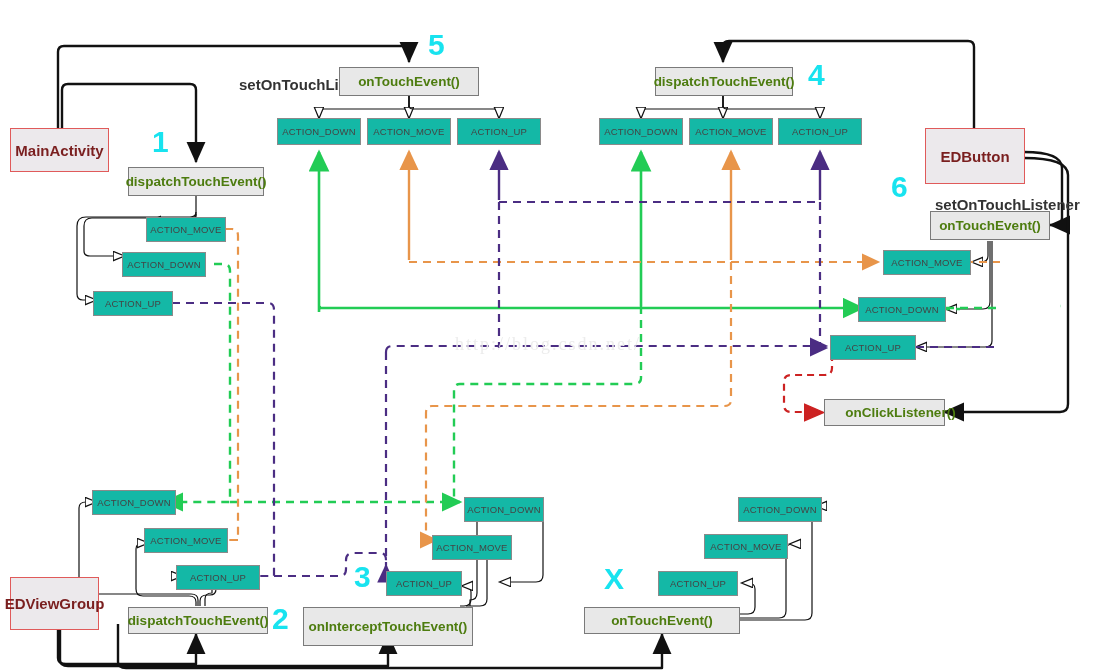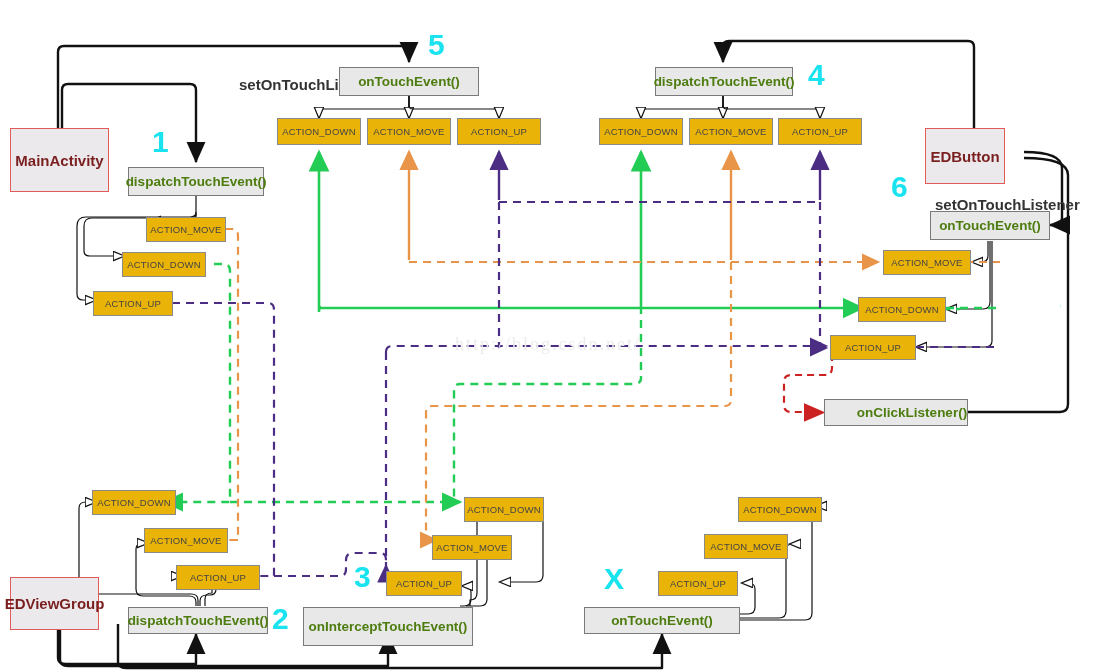--- a/index.html
+++ b/index.html
@@ -3,21 +3,21 @@
 <meta charset="utf-8">
 <style>
   html,body{margin:0;padding:0;background:#ffffff;}
   body{font-family:"Liberation Sans", sans-serif;}
   #canvas{position:relative;width:1107px;height:672px;background:#fff;overflow:hidden;}
   svg.wires{position:absolute;left:0;top:0;width:1107px;height:672px;pointer-events:none;}
 
   .node{position:absolute;box-sizing:border-box;display:flex;align-items:center;justify-content:center;
         text-align:center;background:linear-gradient(180deg,#ededed 0%,#e3e3e3 100%);
         border:1px solid #7a7a7a;color:#3a3a3a;}
-  .node.small{font-size:9.5px;letter-spacing:.2px;color:#444;background:#eab308;border:1px solid #8a8a8a;}
+  .node.small{font-size:9.5px;letter-spacing:.2px;color:#444;background:#14b8a6;border:1px solid #8a8a8a;}
   .node.big{font-size:13.5px;font-weight:bold;color:#4d7c0f;background:#e8e8e8;border:1px solid #7a7a7a;}
   .node.cls{background:#ece9ec;border:1.5px solid #e05a5a;color:#7a1f1f;font-size:15px;font-weight:bold;}
 
   .lbl{position:absolute;font-size:15px;color:#333;font-weight:bold;white-space:nowrap;}
   .num{position:absolute;font-size:30px;font-weight:bold;color:#18e3ef;line-height:1;
        text-shadow:0 0 2px rgba(255,255,255,.9);}
   .watermark{position:absolute;font-family:"Liberation Serif",serif;font-size:18px;color:#ececec;
              letter-spacing:2px;white-space:nowrap;}
 </style>
 </head>
@@ -144,24 +144,24 @@
       <path d="M916,347 L1000,347"></path>
     </g>
 
     <g fill="none" stroke="#cc2222" stroke-width="2.2" stroke-dasharray="7 5">
       <path d="M832,342 L832,368 Q832,375 825,375 L791,375 Q784,375 784,382 L784,405 Q784,412 791,412 L822,412" marker-end="url(#ar-r)"></path>
     </g>
   </svg>
 
   <div class="watermark" style="left:455px;top:334px;">http://blog.csdn.net/</div>
 
-  <div class="node cls" style="left:10px;top:128px;width:99px;height:64px;">
+  <div class="node cls" style="left:10px;top:128px;width:99px;height:44px;">
     <span>MainActivity</span>
   </div>
-  <div class="node cls" style="left:925px;top:128px;width:80px;height:56px;justify-content:center;">
+  <div class="node cls" style="left:925px;top:128px;width:100px;height:56px;justify-content:center;">
     <span>EDButton</span>
   </div>
   <div class="node cls" style="left:10px;top:577px;width:89px;height:53px;">
     <span>EDViewGroup</span>
   </div>
 
   <div class="lbl" style="left:239px;top:76px;">setOnTouchListener</div>
 
   <div class="node big" style="left:339px;top:67px;width:140px;height:29px;">onTouchEvent()</div>
 
@@ -182,21 +182,21 @@
   <div class="node small" style="left:778px;top:118px;width:84px;height:27px;">ACTION_UP</div>
 
   <div class="lbl" style="left:935px;top:196px;">setOnTouchListener</div>
 
   <div class="node big" style="left:930px;top:211px;width:120px;height:29px;">onTouchEvent()</div>
 
   <div class="node small" style="left:883px;top:250px;width:88px;height:25px;">ACTION_MOVE</div>
   <div class="node small" style="left:858px;top:297px;width:88px;height:25px;">ACTION_DOWN</div>
   <div class="node small" style="left:830px;top:335px;width:86px;height:25px;">ACTION_UP</div>
 
-  <div class="node big" style="left:824px;top:399px;width:144px;height:27px;padding-left:32px;">onClickListener()</div>
+  <div class="node big" style="left:824px;top:399px;width:121px;height:27px;padding-left:32px;">onClickListener()</div>
 
   <div class="node small" style="left:92px;top:490px;width:84px;height:25px;">ACTION_DOWN</div>
   <div class="node small" style="left:144px;top:528px;width:84px;height:25px;">ACTION_MOVE</div>
   <div class="node small" style="left:176px;top:565px;width:84px;height:25px;">ACTION_UP</div>
 
   <div class="node big" style="left:128px;top:607px;width:140px;height:27px;">dispatchTouchEvent()</div>
 
   <div class="node small" style="left:464px;top:497px;width:80px;height:25px;">ACTION_DOWN</div>
   <div class="node small" style="left:432px;top:535px;width:80px;height:25px;">ACTION_MOVE</div>
   <div class="node small" style="left:386px;top:571px;width:76px;height:25px;">ACTION_UP</div>

